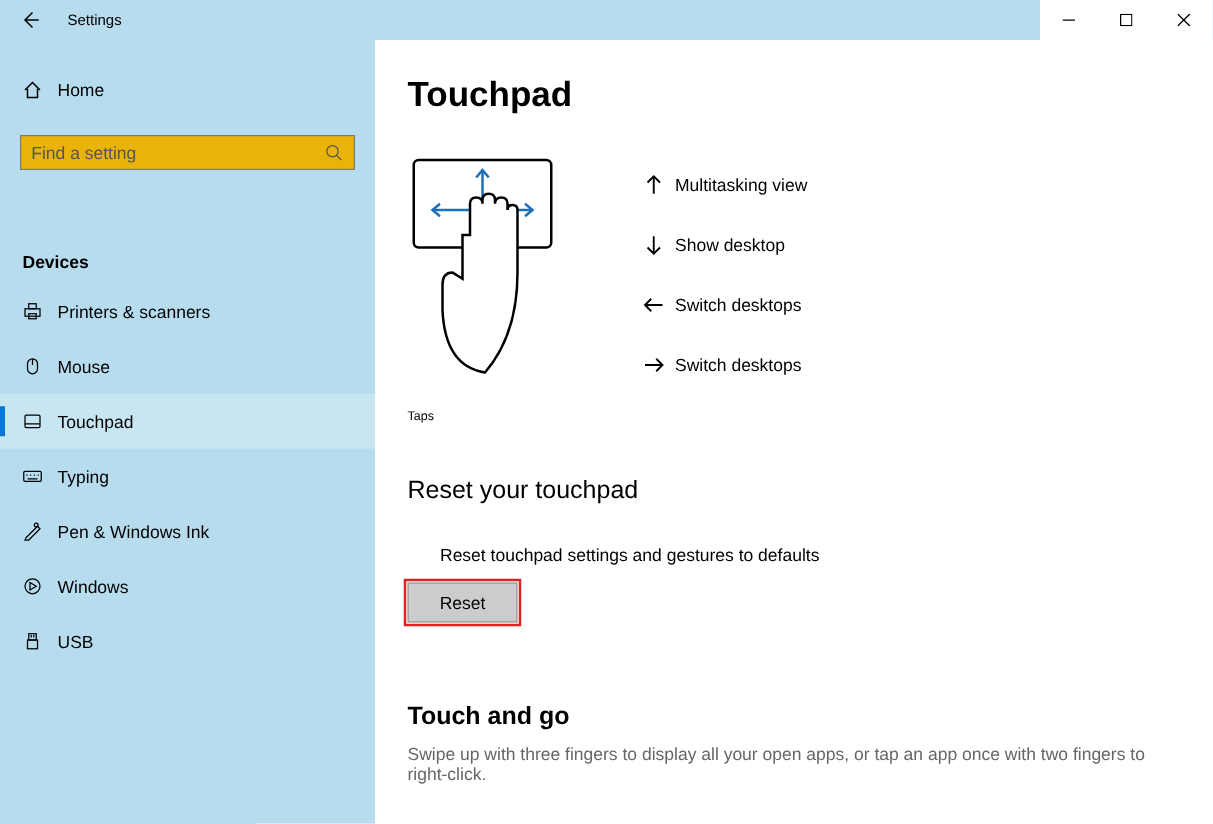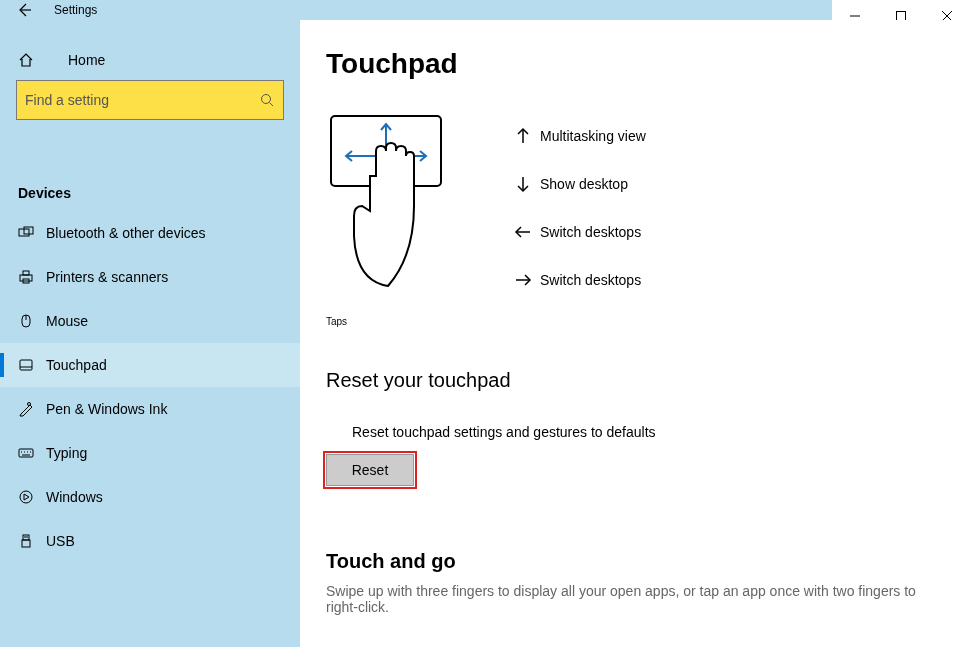--- a/index.html
+++ b/index.html
@@ -7,21 +7,21 @@
     font-family: "Segoe UI", Tahoma, sans-serif;
     font-size: 14px;
     color: #000;
     background: #fff;
     width: 970px;
     height: 659px;
     overflow: hidden;
     position: relative;
   }
   .titlebar {
-    height: 20px;
+    height: 32px;
     display: flex;
     align-items: center;
     background: #b6dcee;
     position: relative;
   }
   .titlebar .back {
     width: 48px;
     height: 32px;
     display: flex;
     align-items: center;
@@ -57,29 +57,28 @@
     width: 300px;
     background: #b6dcee;
     padding-top: 20px;
   }
   .home-row {
     display: flex;
     align-items: center;
     height: 40px;
     padding-left: 18px;
     cursor: pointer;
-    gap: 22px;
   }
   .home-row .icon-slot { width: 28px; display:flex; align-items:center; }
   .home-row .label { font-size: 14px; }
   .search-box {
-    margin: 0 16px 0 16px;
-    height: 40px;
+    margin: 16px 16px 0 16px;
+    height: 28px;
     border: 1px solid #7a7a7a;
-    background: #fde047;
+    background: #eab308;
     display: flex;
     align-items: center;
     padding: 0 8px;
     position: relative;
   }
   .search-box input {
     flex: 1;
     border: none;
     background: transparent;
     outline: none;
@@ -247,29 +246,20 @@
       <span class="search-icon">
         <svg width="14" height="14" viewBox="0 0 14 14">
             <circle cx="6" cy="6" r="4.5" stroke="#555" fill="none" stroke-width="1"></circle>
             <line x1="9.5" y1="9.5" x2="13" y2="13" stroke="#555" stroke-width="1"></line>
           </svg>
       </span>
     </div>
 
     <div class="section-header">Devices</div>
 
-    <div class="nav-item">
-      <span class="icon-slot">
-        <svg width="16" height="16" viewBox="0 0 16 16">
-            <rect x="1" y="4" width="10" height="7" stroke="#000" fill="none"></rect>
-            <rect x="6" y="2" width="9" height="7" stroke="#000" fill="none"></rect>
-          </svg>
-      </span>
-      <span class="label">Bluetooth &amp; other devices</span>
-    </div>
 
     <div class="nav-item">
       <span class="icon-slot">
         <svg width="16" height="16" viewBox="0 0 16 16">
             <rect x="2" y="6" width="12" height="6" stroke="#000" fill="none"></rect>
             <rect x="5" y="2" width="6" height="4" stroke="#000" fill="none"></rect>
             <rect x="5" y="10" width="6" height="4" stroke="#000" fill="none"></rect>
           </svg>
       </span>
       <span class="label">Printers &amp; scanners</span>
@@ -286,44 +276,44 @@
     </div>
 
     <div class="nav-item selected">
       <span class="icon-slot">
         <svg width="16" height="16" viewBox="0 0 16 16">
             <rect x="2" y="3" width="12" height="10" rx="1" stroke="#000" fill="none"></rect>
             <line x1="2" y1="10" x2="14" y2="10" stroke="#000"></line>
           </svg>
       </span>
       <span class="label">Touchpad</span>
-    </div>
-
-    <div class="nav-item">
-      <span class="icon-slot">
-        <svg width="16" height="16" viewBox="0 0 16 16">
-            <path d="M3 13 L12 4 L14 6 L5 15 L2 15 Z" stroke="#000" fill="none"></path>
-            <circle cx="11" cy="3" r="1.5" stroke="#000" fill="none"></circle>
-          </svg>
-      </span>
-      <span class="label">Pen &amp; Windows Ink</span>
     </div>
 
     <div class="nav-item">
       <span class="icon-slot">
         <svg width="16" height="16" viewBox="0 0 16 16">
             <rect x="1" y="4" width="14" height="8" rx="1" stroke="#000" fill="none"></rect>
             <line x1="3" y1="7" x2="4" y2="7" stroke="#000"></line>
             <line x1="6" y1="7" x2="7" y2="7" stroke="#000"></line>
             <line x1="9" y1="7" x2="10" y2="7" stroke="#000"></line>
             <line x1="12" y1="7" x2="13" y2="7" stroke="#000"></line>
             <line x1="4" y1="10" x2="12" y2="10" stroke="#000"></line>
           </svg>
       </span>
       <span class="label">Typing</span>
+    </div>
+
+    <div class="nav-item">
+      <span class="icon-slot">
+        <svg width="16" height="16" viewBox="0 0 16 16">
+            <path d="M3 13 L12 4 L14 6 L5 15 L2 15 Z" stroke="#000" fill="none"></path>
+            <circle cx="11" cy="3" r="1.5" stroke="#000" fill="none"></circle>
+          </svg>
+      </span>
+      <span class="label">Pen &amp; Windows Ink</span>
     </div>
 
     <div class="nav-item">
       <span class="icon-slot">
         <svg width="16" height="16" viewBox="0 0 16 16">
             <circle cx="8" cy="8" r="6" stroke="#000" fill="none"></circle>
             <path d="M6 5 L11 8 L6 11 Z" stroke="#000" fill="none"></path>
           </svg>
       </span>
       <span class="label">Windows</span>

